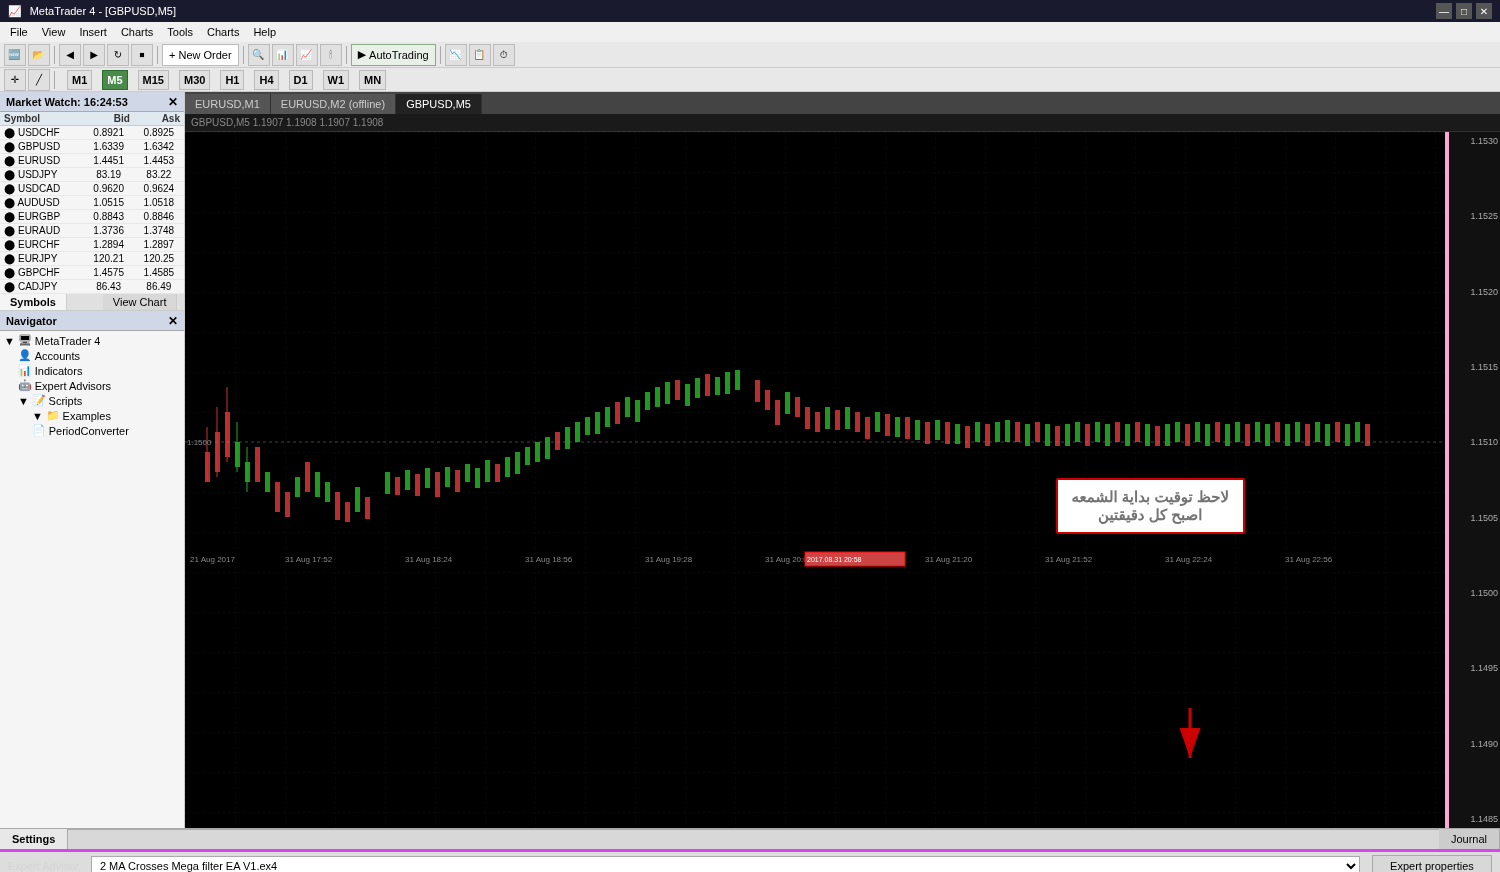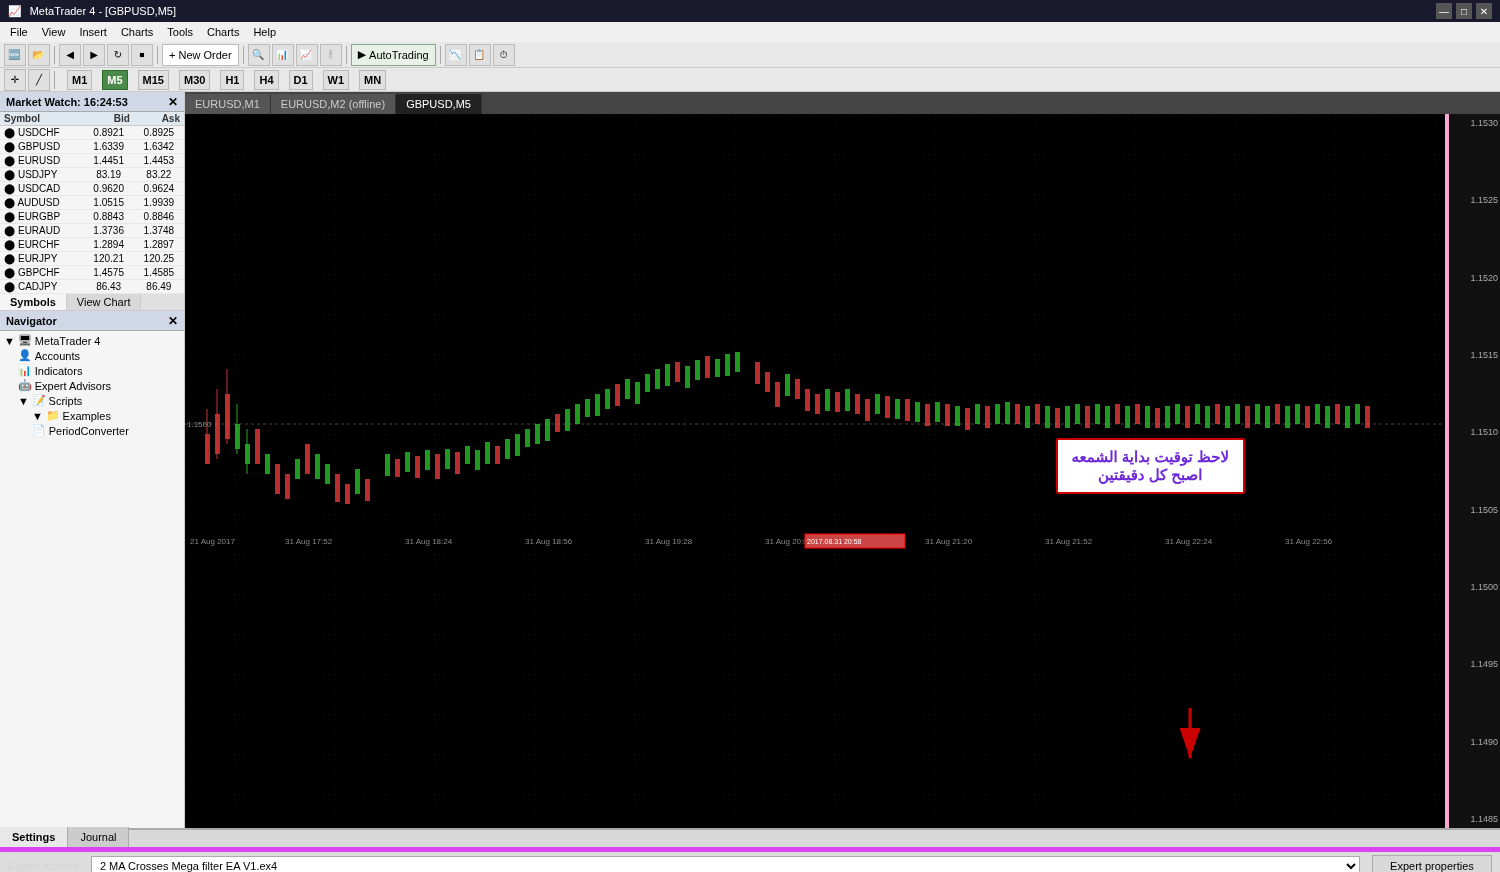--- a/index.html
+++ b/index.html
@@ -144,20 +144,21 @@
       text-align: center;
       color: #000;
     }
     .mw-table td:first-child { text-align: left; }
 
     
     .tab-bar {
       display: flex;
       background: #e0e0e0;
       border-bottom: 1px solid #ccc;
+      gap: 36px;
     }
     .tab {
       padding: 2px 10px;
       font-size: 11px;
       cursor: pointer;
       border-right: 1px solid #ccc;
       background: #d8d8d8;
       color: #000;
     }
     .tab.active { background: #f5f5f5; font-weight: bold; }
@@ -197,27 +198,27 @@
       padding: 0 6px;
       color: #888;
       font-size: 10px;
       border-bottom: 1px solid #333;
     }
 
     
     .annotation-box {
       position: absolute;
       right: 200px;
-      top: 324px;
+      top: 346px;
       background: #fff;
       border: 2px solid #cc0000;
       padding: 8px 14px;
       text-align: center;
       font-size: 15px;
-      color: #6d28d9;
+      color: #737373;
       font-weight: bold;
       z-index: 10;
       border-radius: 2px;
     }
 
     
     .chart-tabs {
       display: flex;
       background: #444;
       height: 22px;
@@ -242,21 +243,22 @@
       border-top: 2px solid #aaa;
       display: flex;
       flex-direction: column;
     }
 
     .bottom-tabs {
       display: flex;
       background: #d8d8d8;
       height: 22px;
       align-items: flex-end;
-      border-bottom: 5px solid #d946ef;
+      border-bottom: 3px solid #d946ef;
+      justify-content: space-between;
     }
     .bottom-tab {
       padding: 2px 12px;
       font-size: 11px;
       cursor: pointer;
       background: #ccc;
       color: #000;
       border-right: 1px solid #aaa;
       height: 20px;
       display: flex; align-items: center;
@@ -433,21 +435,21 @@
       <td>83.22</td>
     </tr>
               <tr>
       <td>⬤ USDCAD</td>
       <td>0.9620</td>
       <td>0.9624</td>
     </tr>
               <tr>
       <td>⬤ AUDUSD</td>
       <td>1.0515</td>
-      <td>1.9939</td>
+      <td>1.0518</td>
     </tr>
               <tr>
       <td>⬤ EURGBP</td>
       <td>0.8843</td>
       <td>0.8846</td>
     </tr>
               <tr>
       <td>⬤ EURAUD</td>
       <td>1.3736</td>
       <td>1.3748</td>
@@ -523,20 +525,23 @@
   </div>
 
   <div class="chart-area">
 
     <div class="chart-tabs">
       <div class="chart-tab">EURUSD,M1</div>
       <div class="chart-tab">EURUSD,M2 (offline)</div>
       <div class="chart-tab active">GBPUSD,M5</div>
     </div>
 
+    <div class="chart-header">
+      <span>GBPUSD,M5 1.1907 1.1908 1.1907 1.1908</span>
+    </div>
 
     <div class="chart-with-axis">
 
       <div class="chart-svg-wrapper">
         <svg width="100%" height="100%" style="background:#000;">
 
           <defs>
             <pattern id="grid" width="50" height="40" patternUnits="userSpaceOnUse">
               <path d="M 50 0 L 0 0 0 40" fill="none" stroke="#1a2a1a" stroke-width="0.5" stroke-dasharray="2,3"></path>
             </pattern>

